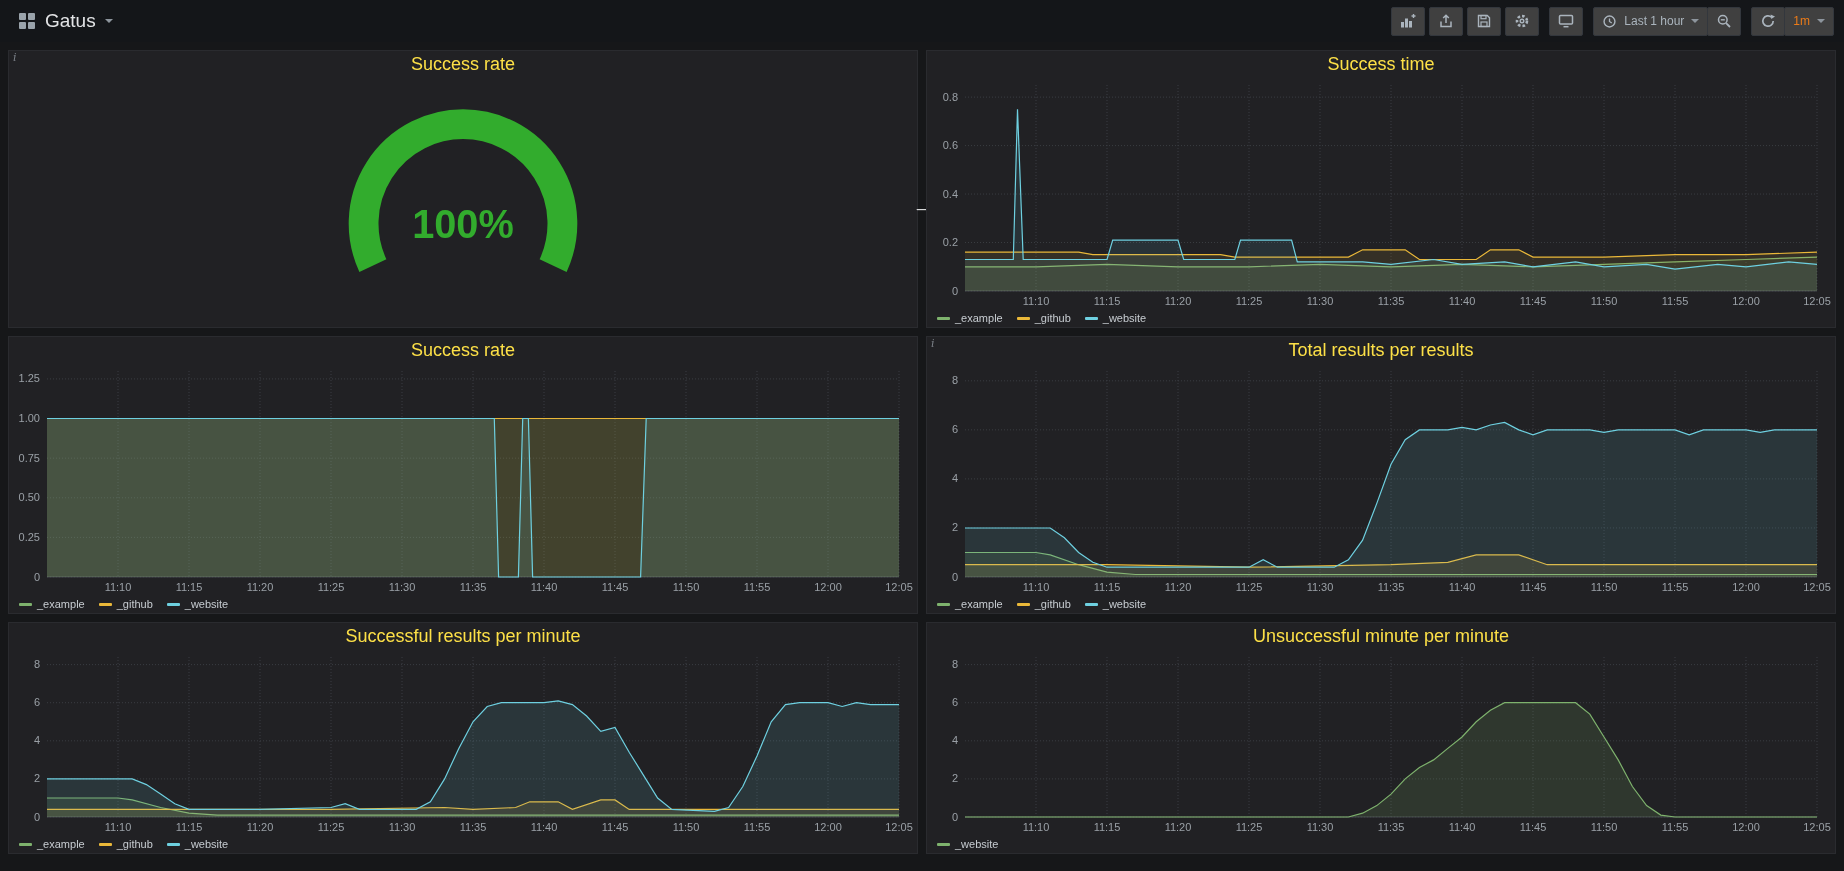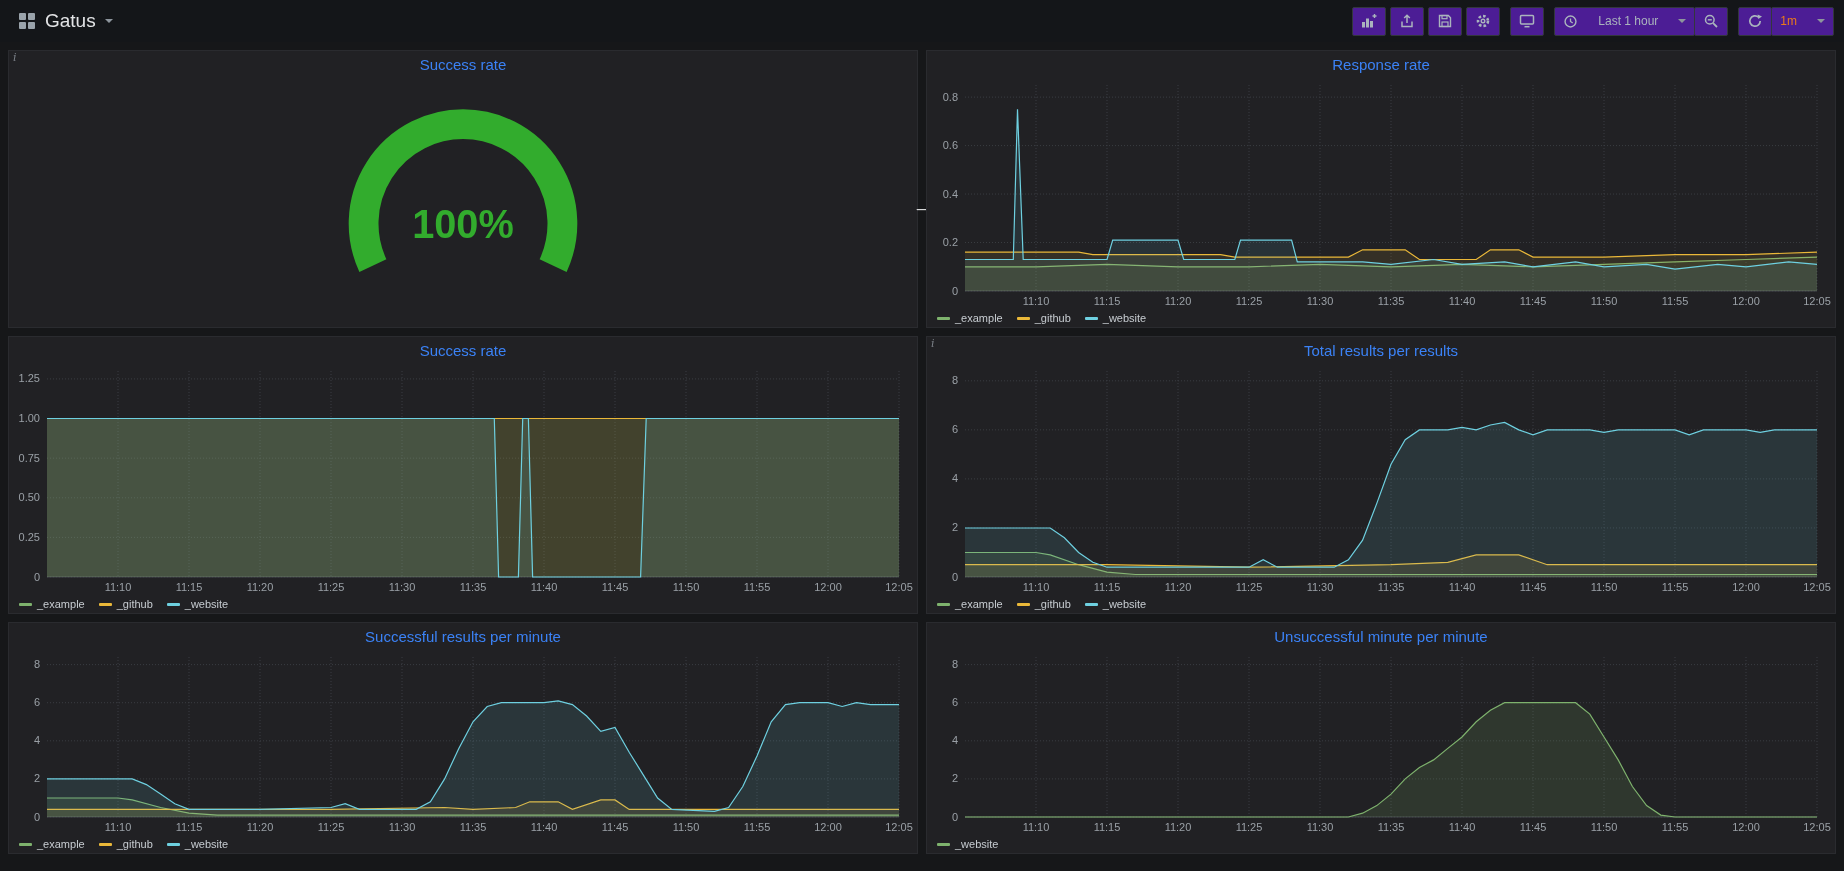--- a/index.html
+++ b/index.html
@@ -8,37 +8,37 @@
   svg text{font-family:"Liberation Sans",sans-serif}
 
   
   .navbar{height:42px;display:flex;align-items:center;justify-content:space-between;
           padding:0 10px;background:#141619}
   .brand{display:flex;align-items:center;gap:9px;padding:0 8px;cursor:pointer}
   .brand-title{font-size:19px;font-weight:500;color:#e3e4e6}
   .caret{width:0;height:0;border-left:4px solid transparent;border-right:4px solid transparent;
          border-top:4px solid #8d959d;display:inline-block}
   .nav-right{display:flex;align-items:center}
-  .nav-btn{height:29px;min-width:30px;padding:0 8px;display:flex;align-items:center;gap:20px;
-           background:#4c1d95;border:1px solid #33373d;border-radius:2px;color:#aab4bd;
+  .nav-btn{height:29px;min-width:30px;padding:0 8px;display:flex;align-items:center;gap:7px;
+           background:#404040;border:1px solid #33373d;border-radius:2px;color:#aab4bd;
            font-size:12px;cursor:pointer;font-family:"Liberation Sans",sans-serif}
   .nav-btn + .nav-btn{margin-left:4px}
   .btn-group{display:flex}
   .btn-group .nav-btn + .nav-btn{margin-left:-1px}
   .gap{width:10px;display:inline-block}
   .interval{color:#eb7b18;font-weight:500}
   .i16{display:block}
 
   
   .dash{padding:8px;display:grid;grid-template-columns:1fr 1fr;
         grid-template-rows:278px 278px 232px;gap:8px}
   .panel{background:#212124;border:1px solid #2a2b2f;position:relative;
          display:flex;flex-direction:column;min-width:0;min-height:0}
   .panel-header{height:26px;display:flex;align-items:center;justify-content:center;flex:0 0 26px}
-  .panel-title{font-size:15px;font-weight:500;color:#3b82f6;cursor:pointer}
+  .panel-title{font-size:18px;font-weight:500;color:#fde047;cursor:pointer}
   .info-corner{position:absolute;top:0;left:4px;font-size:11px;color:#7b8087;
                font-style:italic;font-family:"DejaVu Serif",serif}
   .panel-body{flex:1;display:flex;flex-direction:column;min-height:0}
   .gauges-row{flex-direction:row}
   .chart{flex:1;min-height:0;cursor:crosshair}
   .legend{height:18px;flex:0 0 18px;display:flex;align-items:center;gap:14px;
           padding-left:10px;font-size:11px;color:#c7ccd1}
   .legend-item{display:flex;align-items:center;gap:5px;cursor:pointer}
   .legend-swatch{width:13px;height:3px;border-radius:1px;display:inline-block}
 
@@ -157,21 +157,21 @@
             <path d="M0.0 129.6 A0.0 0.0 0 1 1 0.0 129.6" stroke="#ED8128" stroke-width="0" fill="none"></path>
             <text x="0" y="129.6" text-anchor="middle" fill="#ED8128" font-size="0px" font-weight="bold">78.34%</text>
           </svg>
           <div class="gauge-label">_website</div>
         </div>
       </div>
   </div>
 
   <div class="panel">
     <div class="panel-header">
-      <span class="panel-title">Response rate</span>
+      <span class="panel-title">Success time</span>
     </div>
     <div class="panel-body">
       <div class="chart"><svg width="908" height="232">
             <line x1="38" y1="214" x2="890" y2="214" stroke="#3a3d42" stroke-width="1" stroke-dasharray="1,2"></line>
             <text x="31" y="217.5" text-anchor="end" fill="#9aa0a6" font-size="11px">0</text>
             <line x1="38" y1="165.52941176470588" x2="890" y2="165.52941176470588" stroke="#3a3d42" stroke-width="1" stroke-dasharray="1,2"></line>
             <text x="31" y="169.02941176470588" text-anchor="end" fill="#9aa0a6" font-size="11px">0.2</text>
             <line x1="38" y1="117.05882352941175" x2="890" y2="117.05882352941175" stroke="#3a3d42" stroke-width="1" stroke-dasharray="1,2"></line>
             <text x="31" y="120.55882352941175" text-anchor="end" fill="#9aa0a6" font-size="11px">0.4</text>
             <line x1="38" y1="68.58823529411762" x2="890" y2="68.58823529411762" stroke="#3a3d42" stroke-width="1" stroke-dasharray="1,2"></line>

